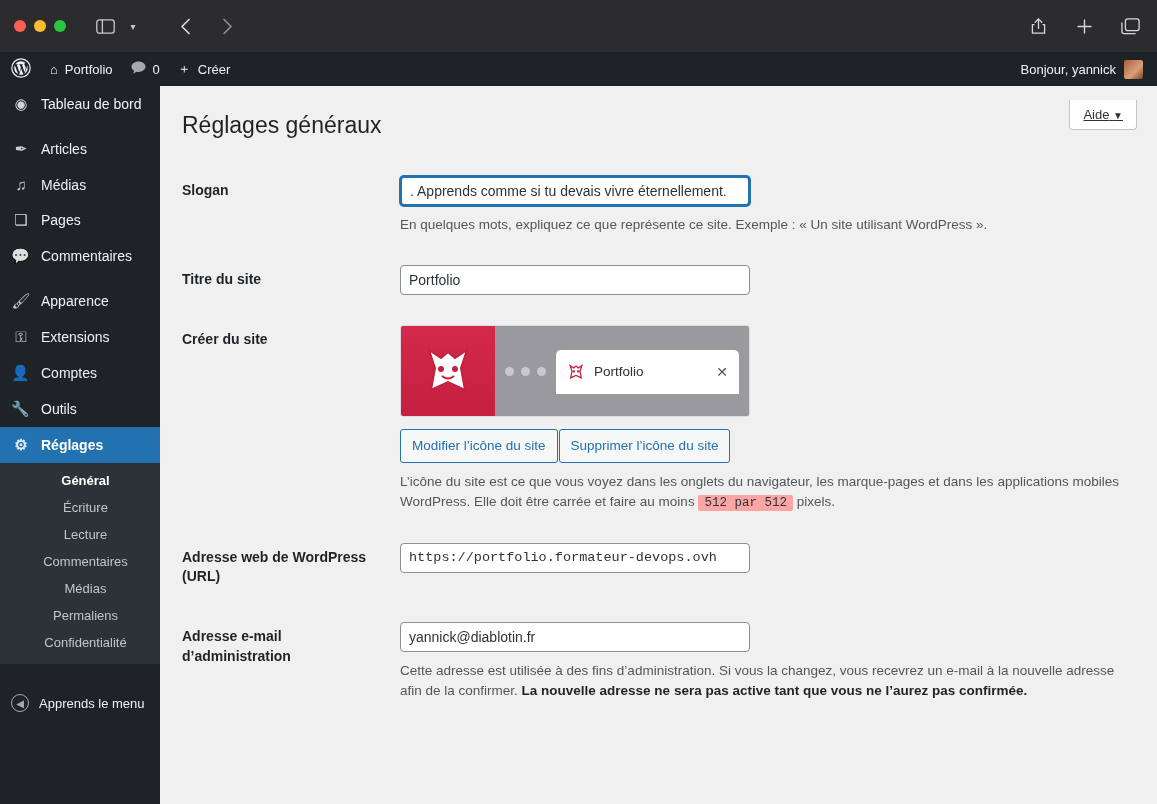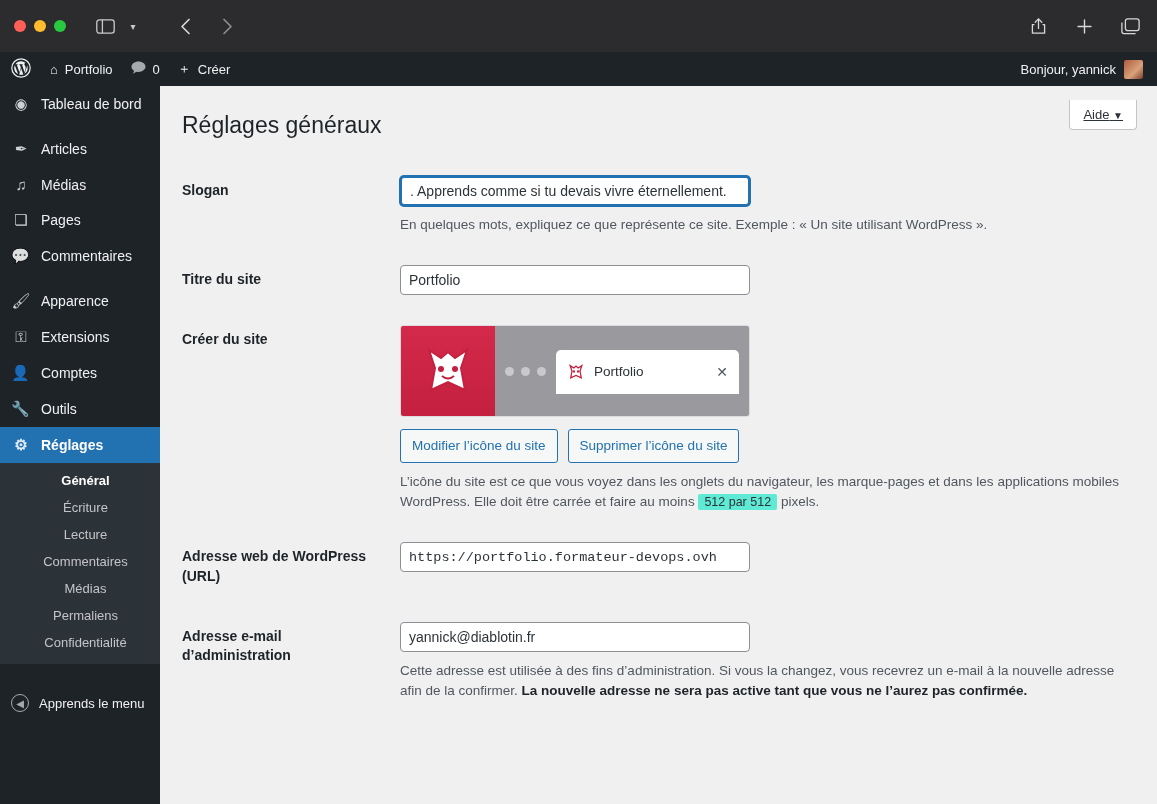--- a/index.html
+++ b/index.html
@@ -200,24 +200,24 @@
   }
   p.description {
     margin: 9px 0 0 0;
     font-size: 13.5px;
     color: #50575e;
     line-height: 1.5;
     max-width: 730px;
   }
   p.description a { color: #2271b1; }
   code.px {
-    background: #5eead4;
+    background: #fca5a5;
     padding: 1px 6px;
     border-radius: 2px;
-    font-family: Liberation Sans, sans-serif;
+    font-family: Liberation Mono, monospace;
     font-size: 12.5px;
     color: #2c3338;
   }
   strong.warn { color: #1d2327; font-weight: 700; }
 
   
   .siteicon-preview {
     width: 350px; height: 92px;
     border: 1px solid #dcdcde;
     border-radius: 3px;
@@ -249,21 +249,21 @@
     align-items: center;
     gap: 9px;
     padding: 0 11px;
     font-size: 13.5px;
     color: #2c3338;
     margin-bottom: -1px;
   }
   .mock-favicon { width: 18px; height: 18px; }
   .mock-close { margin-left: auto; color: #50575e; font-size: 14px; }
 
-  .btn-row { display: flex; gap: 10px; margin-top: 12px; }
+  .btn-row { display: flex; gap: 1px; margin-top: 12px; }
   .button-secondary {
     background: #f6f7f7;
     border: 1px solid #2271b1;
     color: #2271b1;
     border-radius: 3px;
     padding: 5px 11px;
     font-size: 13.5px;
     line-height: 1.6;
     font-family: "Liberation Sans", sans-serif;
   }

